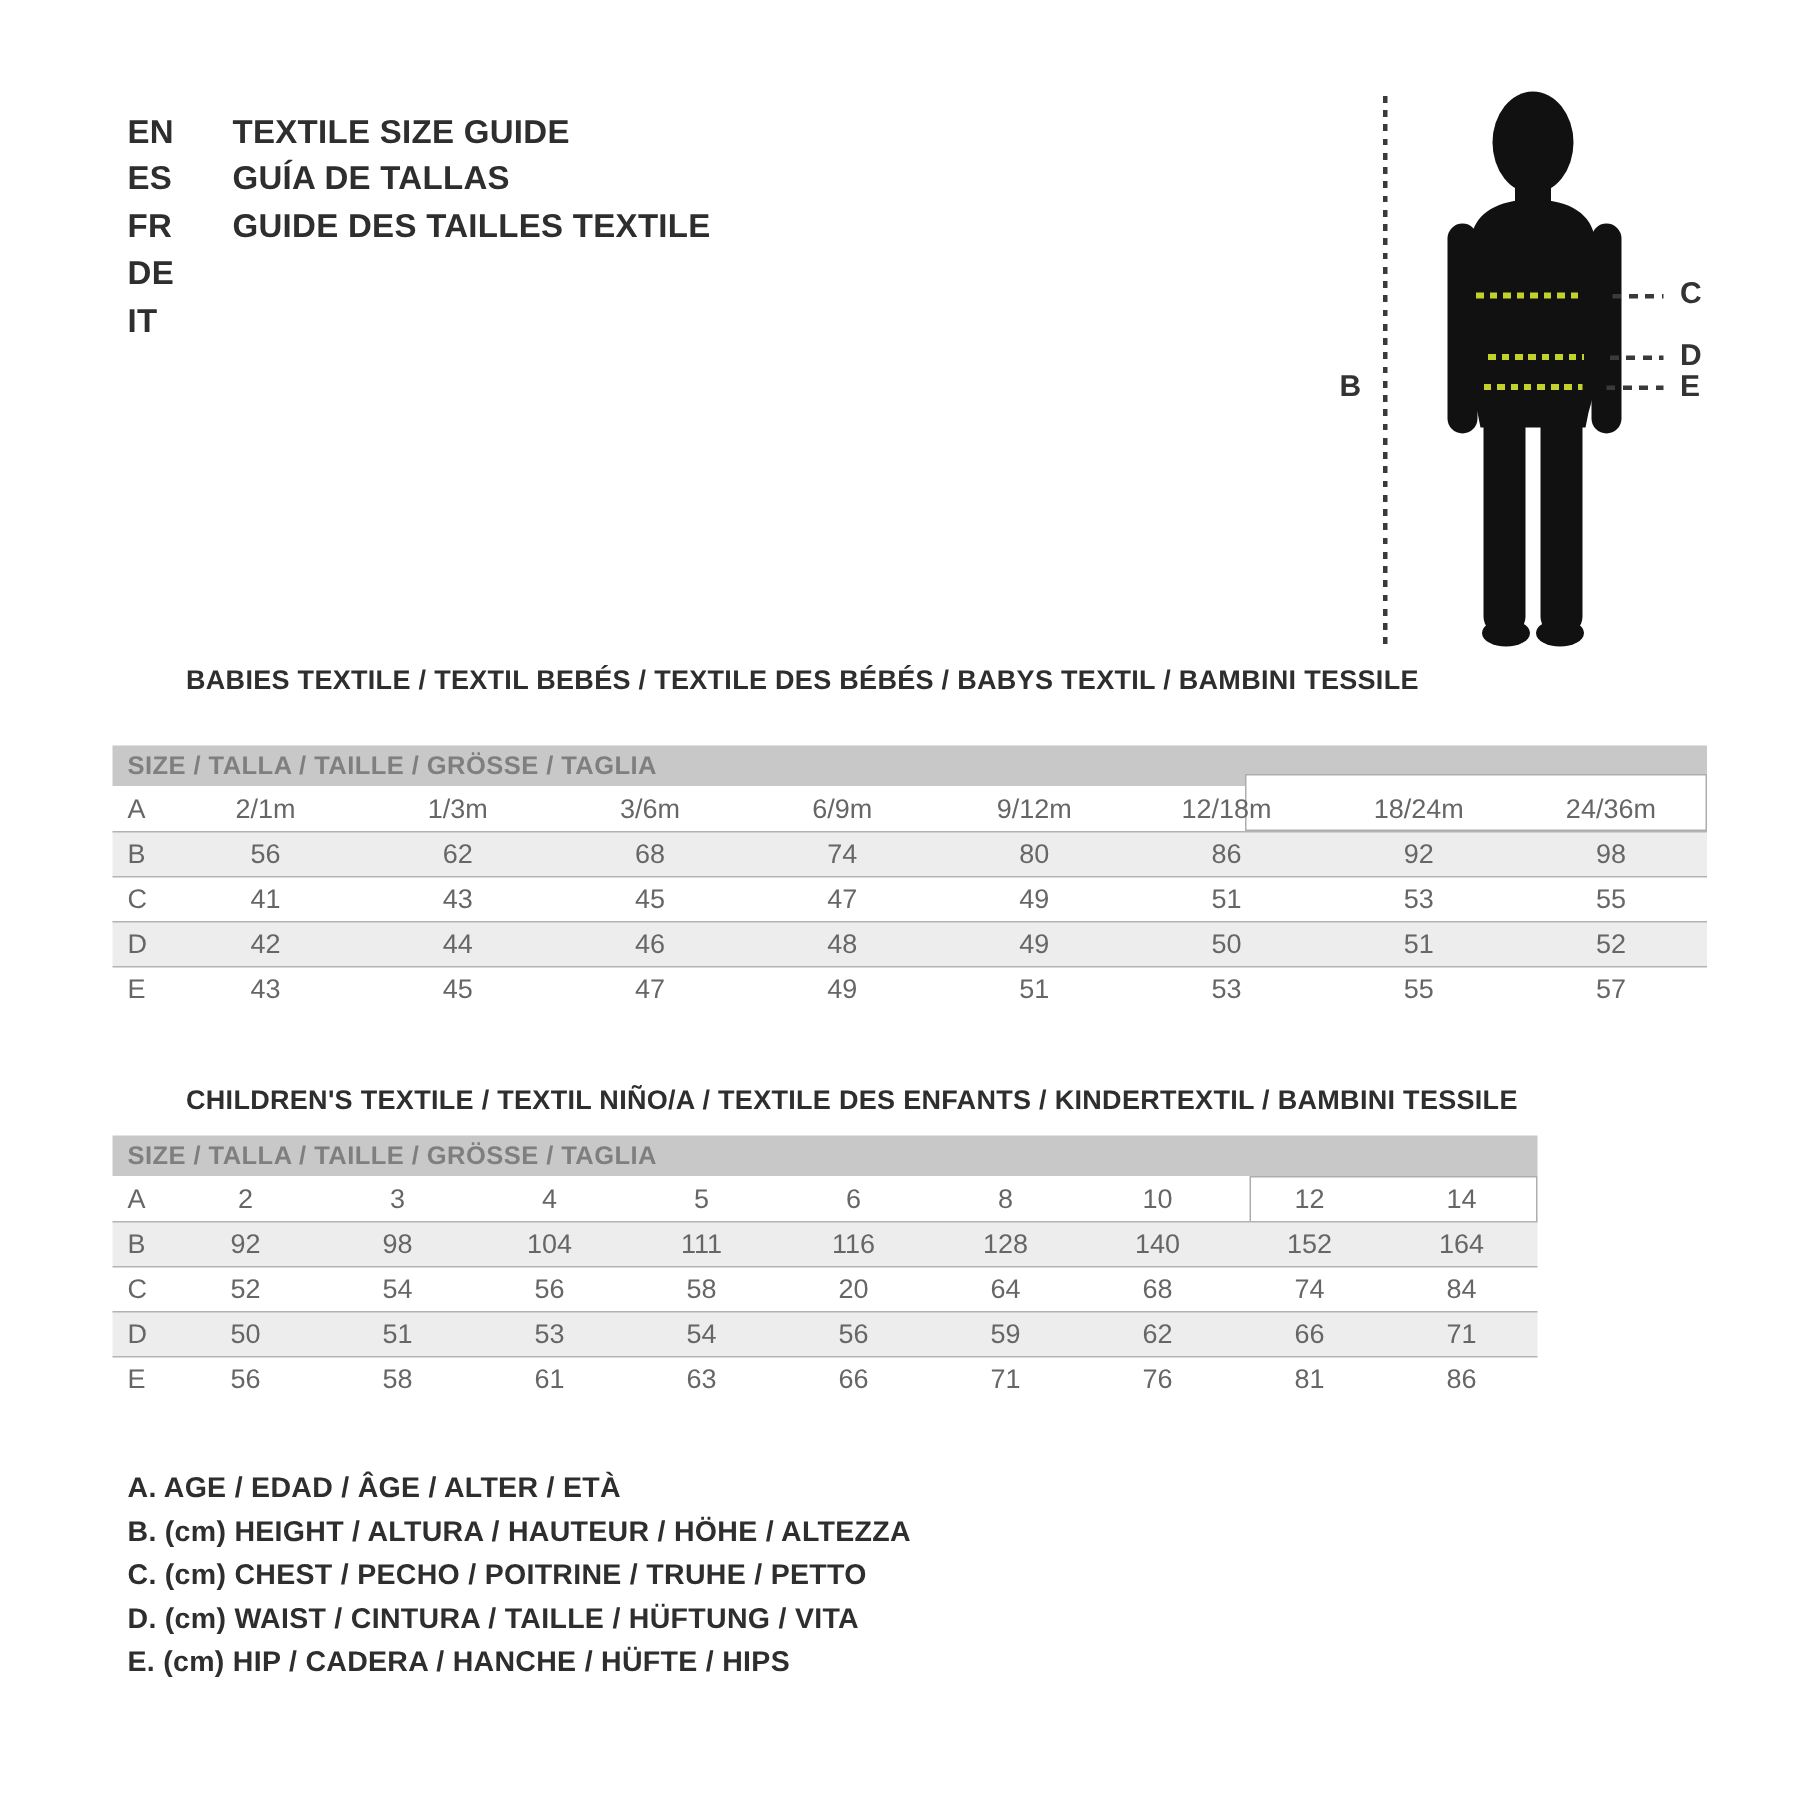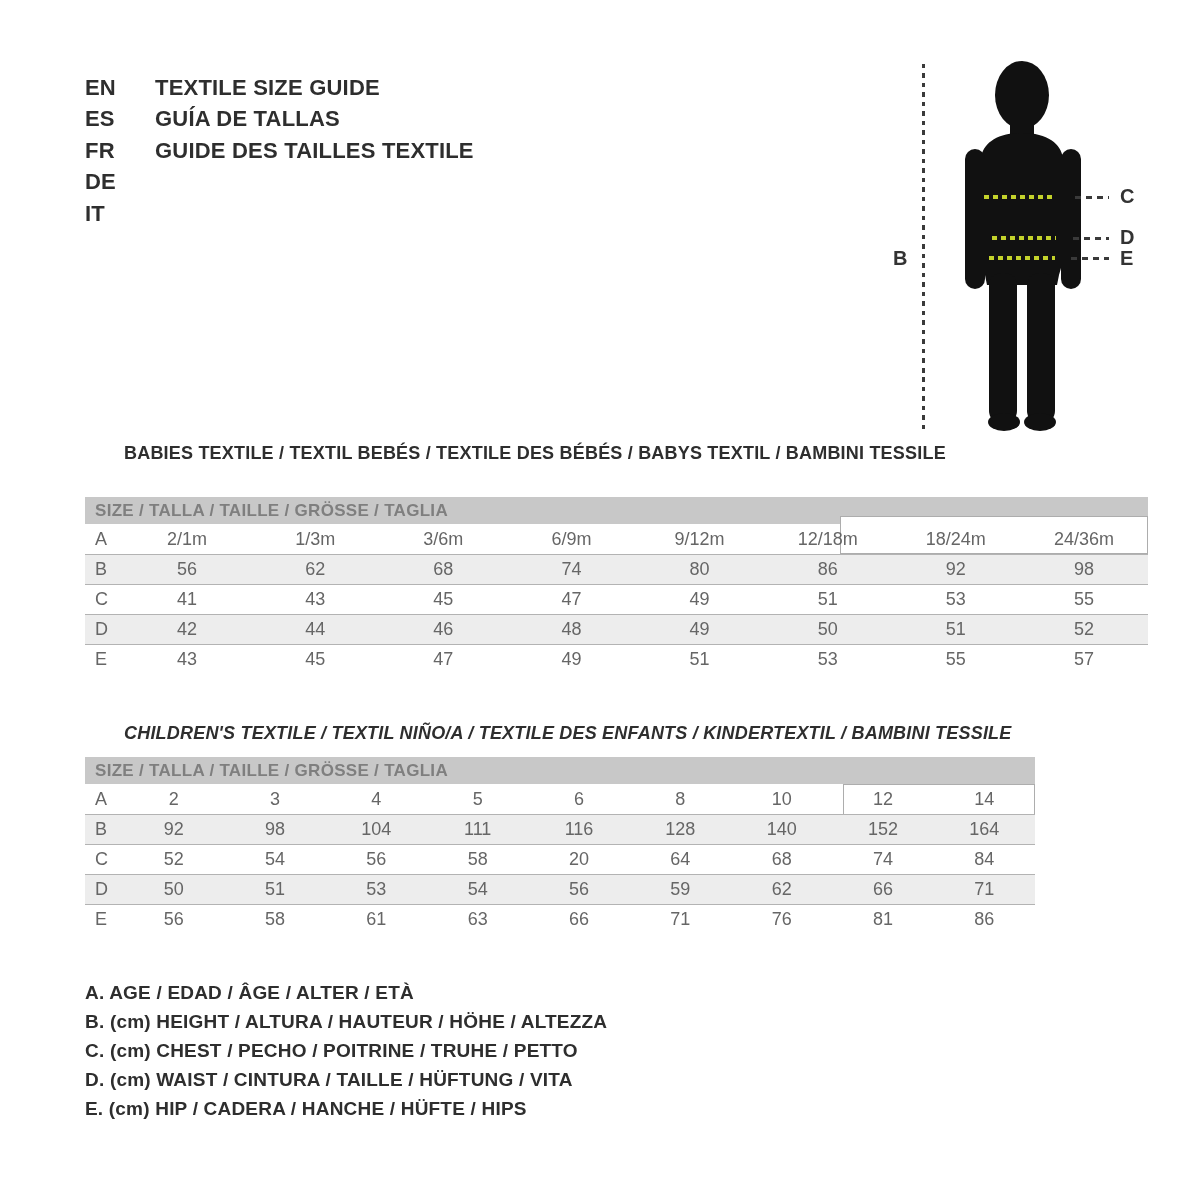--- a/index.html
+++ b/index.html
@@ -20,21 +20,21 @@
   .figure-el { position:absolute; }
   .vdotline { width:3px; background:repeating-linear-gradient(180deg,#3a3a3a 0 4.5px,transparent 4.5px 9.5px); }
   .dotline-accent { height:4px; background:repeating-linear-gradient(90deg,var(--accent,#c3d22b) 0 5px,transparent 5px 9px); }
   .dashline { height:3px; background:repeating-linear-gradient(90deg,#3a3a3a 0 6px,transparent 6px 11px); }
   .fig-label { font-size:20px; font-weight:700; color:#333; line-height:22px; }
 
   
   .section-title { position:absolute; left:85px; font-size:18px; font-weight:700; letter-spacing:0.2px; white-space:nowrap;margin-left:39px; }
 
   
-  .stable { position:absolute; left:85px; }
+  .stable { position:absolute; left:75px; }
   .size-bar { height:27px; background:var(--header-bar-bg,#c8c8c8); color:var(--header-bar-text,#7f7f7f);
     font-weight:700; font-size:17px; display:flex; align-items:center; padding-left:10px; box-sizing:border-box; letter-spacing:0.3px; }
   .trow { display:grid; height:30px; align-items:center; position:relative; z-index:2;
     font-size:18px; color:var(--text-gray,#666666); box-sizing:border-box; }
   .cols8 .trow { grid-template-columns:38px repeat(8,1fr); }
   .cols9 .trow { grid-template-columns:38px repeat(9,1fr); }
   .trow + .trow { border-top:1px solid var(--row-line,#b3b3b3); }
   .trow.shade { background:var(--row-shade,#ededed); }
   .rlab { padding-left:10px; }
   .cval { text-align:center; }
@@ -159,21 +159,21 @@
           <span class="cval">47</span>
           <span class="cval">49</span>
           <span class="cval">51</span>
           <span class="cval">53</span>
           <span class="cval">55</span>
           <span class="cval">57</span>
         </div>
       </div>
   </div>
 
-  <div class="section-title" style="top:723px;font-style:italic;">CHILDREN'S TEXTILE / TEXTIL NIÑO/A / TEXTILE DES ENFANTS / KINDERTEXTIL / BAMBINI TESSILE</div>
+  <div class="section-title" style="top:723px;">CHILDREN'S TEXTILE / TEXTIL NIÑO/A / TEXTILE DES ENFANTS / KINDERTEXTIL / BAMBINI TESSILE</div>
   <div class="stable cols9" style="top:757px; width:950px;">
     <div class="size-bar">SIZE / TALLA / TAILLE / GRÖSSE / TAGLIA</div>
     <div class="hl-box" id="children-hl"></div>
     <div>
         <div class="trow">
           <span class="rlab">A</span>
           <span class="cval">2</span>
           <span class="cval">3</span>
           <span class="cval">4</span>
           <span class="cval">5</span>

